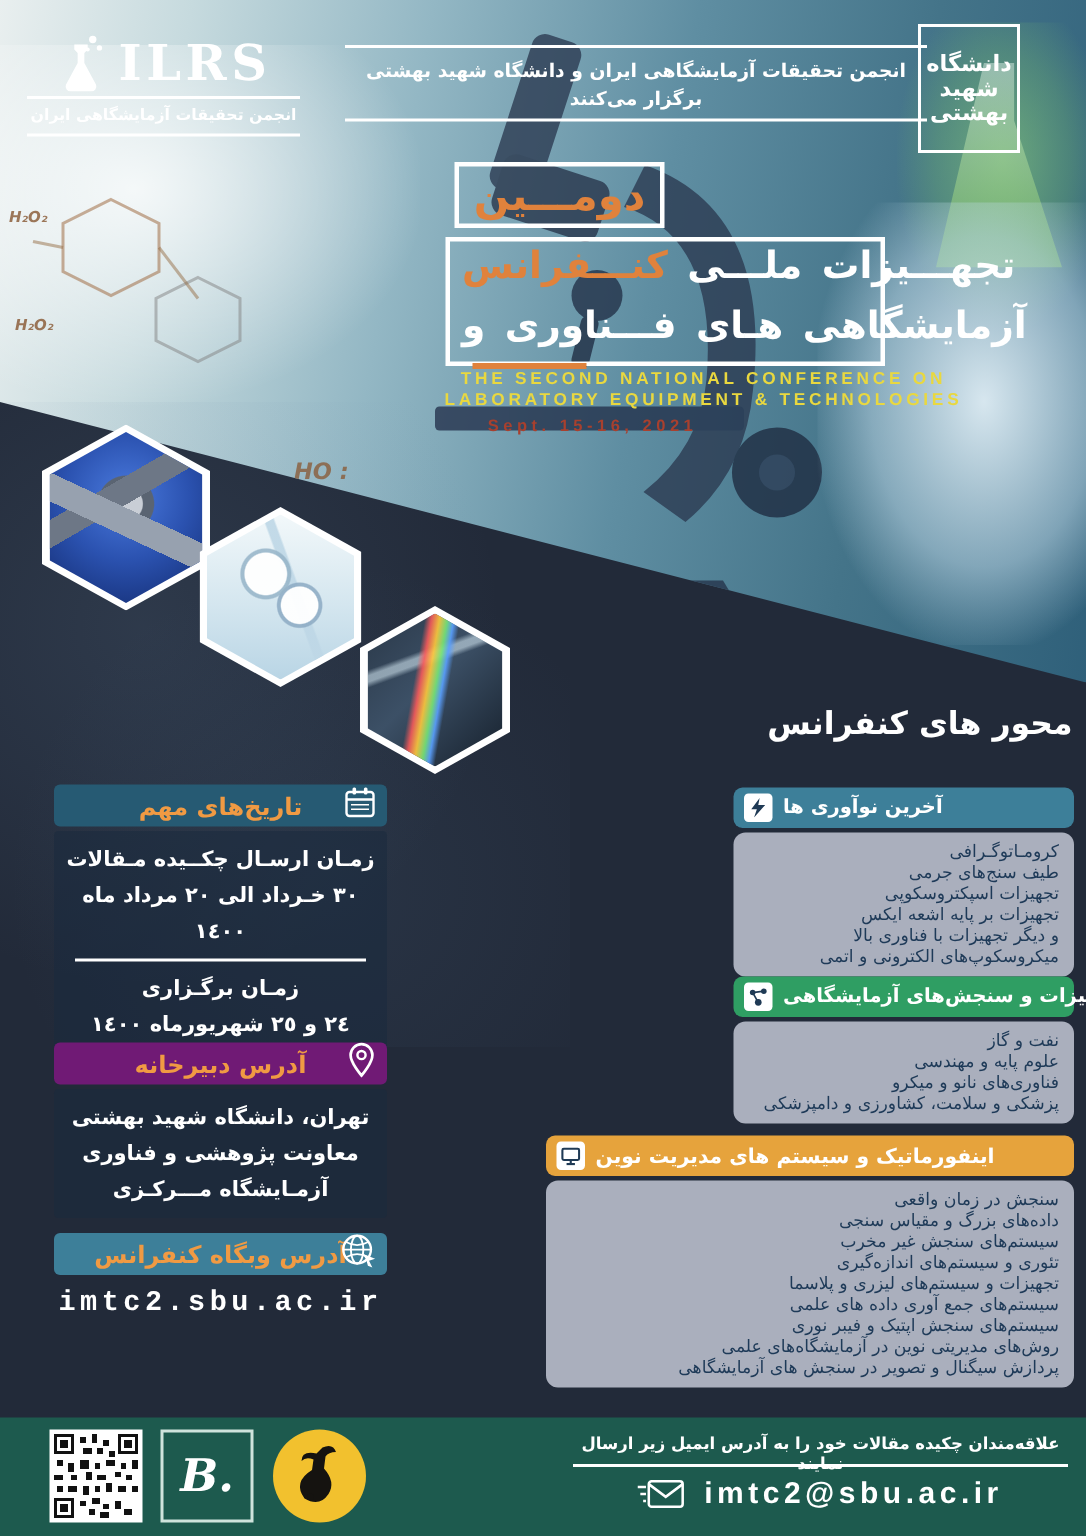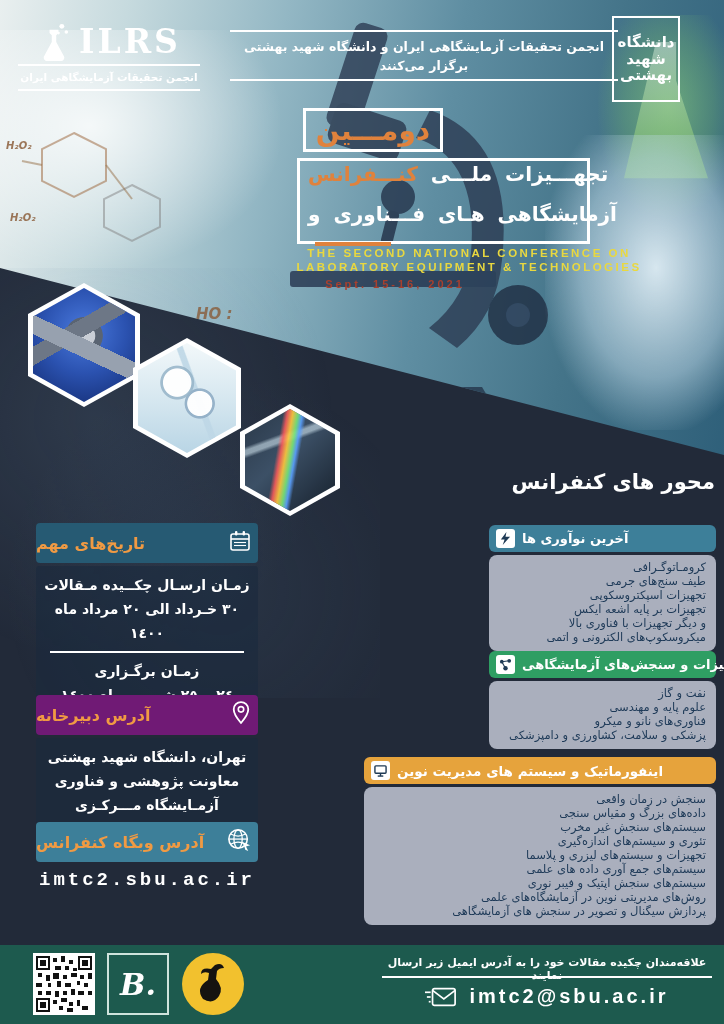--- a/index.html
+++ b/index.html
@@ -34,21 +34,21 @@
   .sbu{left:612px;top:16px;width:68px;height:86px;border:2.5px solid #fff;box-sizing:border-box;
     display:flex;flex-direction:column;align-items:center;justify-content:center;color:#fff;
     font-weight:bold;font-size:15px;line-height:1.12;direction:rtl;text-align:center;}
   
   .t-box1{left:303px;top:108px;width:140px;height:44px;border:3px solid #fff;box-sizing:border-box;
     display:flex;align-items:center;justify-content:center;}
   .t-box1 span{color:#e0823c;font-size:28px;font-weight:bold;direction:rtl;}
   .t-box2{left:297px;top:158px;width:293px;height:86px;border:3px solid #fff;box-sizing:border-box;
     padding:1px 0 0 8px;}
   .t-row{display:flex;direction:ltr;gap:13px;align-items:baseline;height:40px;white-space:nowrap;}
-  .t-row span{direction:rtl;unicode-bidi:isolate;color:#fff;font-size:20px;font-weight:bold;}
+  .t-row span{direction:rtl;unicode-bidi:isolate;color:#fff;font-size:25px;font-weight:bold;}
   .t-row .accent{color:#e0823c;}
   .t-accent-bar{left:315px;top:242px;width:76px;height:4px;background:#e0823c;}
   .en-line{left:295px;top:247px;width:348px;text-align:center;color:#e9d83f;
     font-family:"Liberation Sans",sans-serif;font-size:11.5px;font-weight:bold;letter-spacing:2.5px;}
   .en-line2{top:261px;}
   .en-date{left:295px;top:278px;width:200px;text-align:center;color:#a8402e;
     font-family:"Liberation Sans",sans-serif;font-size:11px;font-weight:bold;letter-spacing:3px;}
   
   .hex{clip-path:polygon(50% 0%,100% 25%,100% 75%,50% 100%,0% 75%,0% 25%);}
   .hex-outer{background:#fff;}
@@ -81,22 +81,22 @@
     direction:ltr;}
   .tbox-header .ticon{width:19px;height:19px;background:#fff;border-radius:3px;display:flex;
     align-items:center;justify-content:center;flex:0 0 auto;}
   .tbox-title{color:#fff;font-size:13px;font-weight:bold;direction:rtl;white-space:nowrap;}
   .tbox-body{margin-top:3px;background:rgba(178,184,198,.94);border-radius:8px;
     padding:5px 10px 7px;text-align:right;direction:rtl;}
   .titem{color:#1e3a58;font-size:11.5px;line-height:14px;}
   .hdr-teal{background:#3d7f99;}  .hdr-green{background:#2f9e63;}  .hdr-amber{background:#e6a33c;}
   
   .lbox{position:absolute;left:36px;width:222px;}
-  .lbox-header{position:relative;height:40px;border-radius:4px;background:#265a73;
-    display:flex;align-items:center;}
+  .lbox-header{position:relative;height:28px;border-radius:4px;background:#265a73;
+    display:flex;align-items:center;justify-content:center;}
   .lbox-header .ltitle{color:#f09a43;font-size:16px;font-weight:bold;direction:rtl;}
   .lbox-header .licon{position:absolute;right:7px;top:50%;transform:translateY(-50%);}
   .lbox-body{margin-top:3px;background:rgba(26,42,62,.55);border-radius:3px;
     padding:7px 6px;text-align:center;}
   .lline{color:#fff;font-size:14px;font-weight:bold;line-height:24px;direction:rtl;}
   .ldivider{height:2px;background:#fff;margin:6px 8px;}
   .hdr-light{background:#3d7f99;}
   .url-text{color:#fff;font-family:Liberation Mono, monospace;font-size:19px;font-weight:bold;
     letter-spacing:3px;text-align:center;margin-top:7px;}
   .virtual-strip{margin-top:6px;background:rgba(22,38,55,.6);border-radius:3px;padding:4px 2px;
@@ -105,21 +105,21 @@
   .footer{left:0;top:945px;width:724px;height:79px;background:#1d5a4e;}
   .qr{position:absolute;left:33px;top:8px;width:62px;height:62px;background:#fff;padding:3px;box-sizing:border-box;}
   .logo-b{position:absolute;left:107px;top:8px;width:62px;height:62px;border:2px solid #cfe3dc;
     box-sizing:border-box;display:flex;align-items:center;justify-content:center;}
   .logo-b span{color:#fff;font-family:"DejaVu Serif",serif;font-style:italic;font-weight:bold;font-size:30px;}
   .logo-circle{position:absolute;left:182px;top:8px;width:62px;height:62px;border-radius:50%;
     background:#f2c12e;display:flex;align-items:center;justify-content:center;}
   .f-note{position:absolute;right:12px;top:11px;width:330px;text-align:center;color:#fff;
     font-size:11px;font-weight:bold;direction:rtl;}
   .f-underline{position:absolute;right:12px;top:31px;width:330px;height:2px;background:#fff;}
-  .f-email-row{position:absolute;right:12px;top:40px;width:330px;display:flex;align-items:flex-end;
+  .f-email-row{position:absolute;right:12px;top:40px;width:330px;display:flex;align-items:flex-start;
     justify-content:center;gap:12px;direction:ltr;}
   .f-email{color:#fff;font-family:"Liberation Sans",sans-serif;font-size:20px;font-weight:bold;letter-spacing:3px;}
 </style>
 </head>
 <body>
 
 <div id="poster">
 
   <div class="abs top-photo">
     <div class="abs photo-light"></div>

